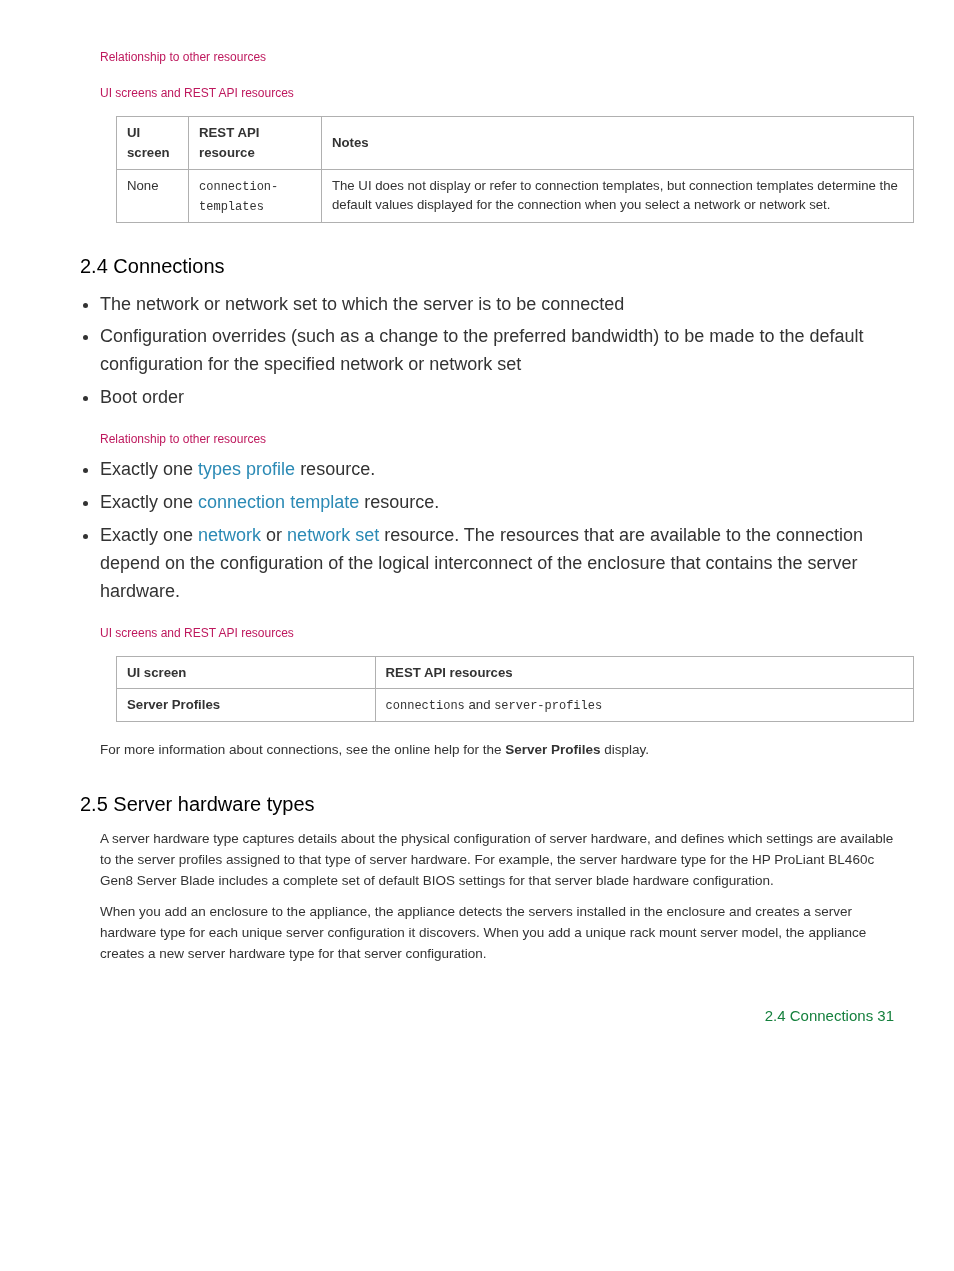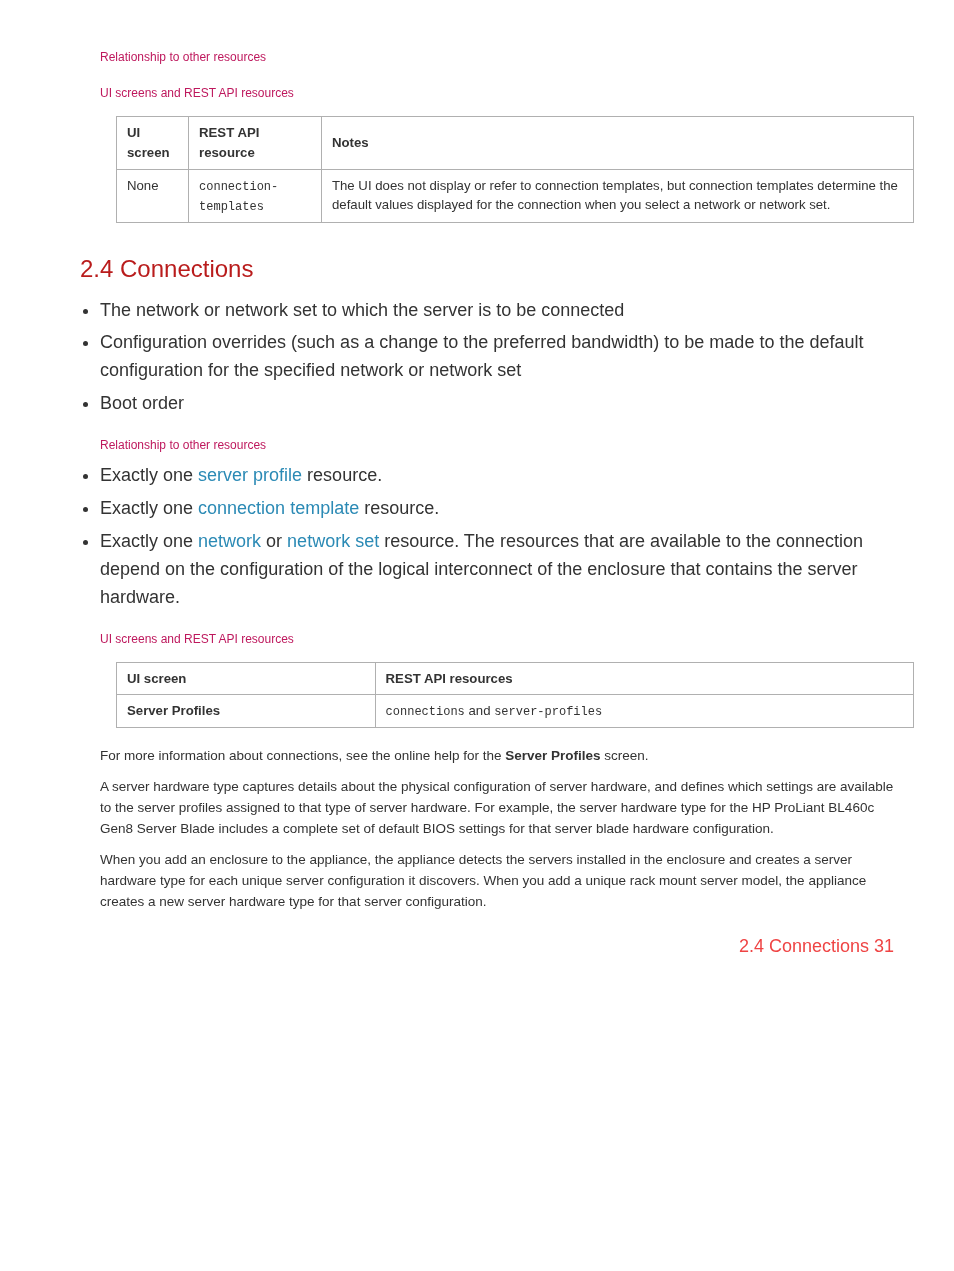--- a/index.html
+++ b/index.html
@@ -18,22 +18,22 @@
       line-height: 1.5;
     }
     .section-heading {
       color: #be185d;
       font-size: 12px;
       font-weight: normal;
       margin-bottom: 8px;
       margin-top: 18px;
     }
     .section-main-heading {
-      color: #b91c1c;
-      font-size: 24px;
+      color: #000000;
+      font-size: 20px;
       font-weight: normal;
       margin-top: 28px;
       margin-bottom: 10px;
     }
     p {
       margin-bottom: 10px;
       font-size: 13.5px;
       line-height: 1.55;
     }
     a, .link {
@@ -73,23 +73,23 @@
       padding: 6px 10px;
       vertical-align: top;
       font-size: 13.2px;
     }
     code, .mono {
       font-family: 'Courier New', Courier, monospace;
       font-size: 12px;
     }
     .footer-line {
       text-align: right;
-      color: #ef4444;
-      font-size: 18px;
-      margin-top: 20px;
+      color: #15803d;
+      font-size: 15px;
+      margin-top: 40px;
     }
     .indent {
       margin-left: 20px;
     }
   </style>
 </head>
 <body>
 
 <div>
   <h3 class="section-heading indent">Relationship to other resources</h3>
@@ -123,21 +123,21 @@
     <li>The network or network set to which the server is to be connected</li>
     <li>Configuration overrides (such as a change to the preferred bandwidth) to be made to the default configuration for the specified network or network set</li>
     <li>Boot order</li>
   </ul>
 </div>
 
 <div>
   <h3 class="section-heading indent">Relationship to other resources</h3>
   <ul class="indent">
     <li>
-      <span>Exactly one </span><a class="link">server profile</a><span> resource.</span>
+      <span>Exactly one </span><a class="link">types profile</a><span> resource.</span>
     </li>
     <li>
       <span>Exactly one </span><a class="link">connection template</a><span> resource.</span>
     </li>
     <li>
       <span>Exactly one </span><a class="link">network</a><span> or </span><a class="link">network set</a><span> resource. The resources that are available to the connection depend on the configuration of the logical interconnect of the enclosure that contains the server hardware.</span>
     </li>
   </ul>
 </div>
 
@@ -153,24 +153,25 @@
       </thead>
       <tbody>
         <tr>
           <td><strong>Server Profiles</strong></td>
           <td><code>connections</code> and <code>server-profiles</code></td>
         </tr>
       </tbody>
     </table>
   </div>
   <p class="indent">
-    <span>For more information about connections, see the online help for the </span><strong>Server Profiles</strong><span> screen.</span>
+    <span>For more information about connections, see the online help for the </span><strong>Server Profiles</strong><span> display.</span>
   </p>
 </div>
 
 <div>
+  <h2 class="section-main-heading">2.5 Server hardware types</h2>
   <p class="indent">A server hardware type captures details about the physical configuration of server hardware, and defines which settings are available to the server profiles assigned to that type of server hardware. For example, the server hardware type for the HP ProLiant BL460c Gen8 Server Blade includes a complete set of default BIOS settings for that server blade hardware configuration.</p>
   <p class="indent">When you add an enclosure to the appliance, the appliance detects the servers installed in the enclosure and creates a server hardware type for each unique server configuration it discovers. When you add a unique rack mount server model, the appliance creates a new server hardware type for that server configuration.</p>
 </div>
 
 <div class="footer-line">
   <span>2.4 Connections    31</span>
 </div>
 
 </body></html>

